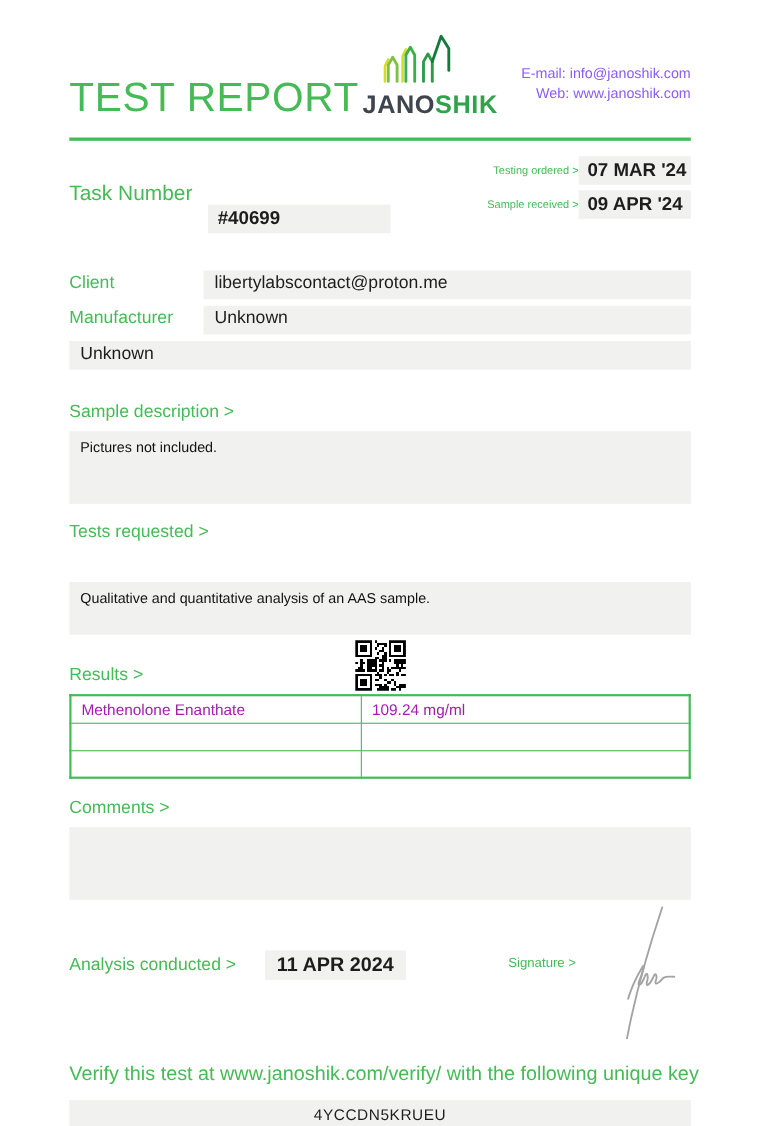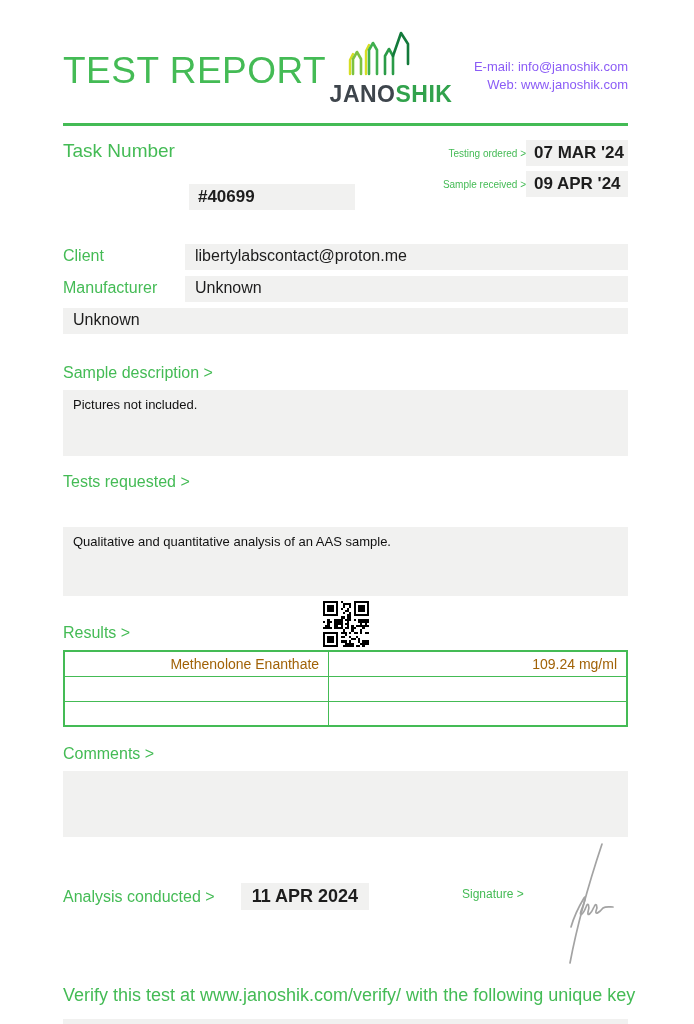--- a/index.html
+++ b/index.html
@@ -6,65 +6,65 @@
   html,body { background:#ffffff; }
   body { font-family:"Liberation Sans", sans-serif; }
   .page {
     position:relative; width:694px; height:1024px; margin:0 auto;
     background:#fff; overflow:hidden;
   }
   .content { padding:0 66px 0 63px; }
 
   
   .header { display:flex; justify-content:space-between; align-items:flex-start; margin-top:30px; }
-  .report-title { color:var(--green); font-size:37px; font-weight:400; letter-spacing:.5px; margin-top:20px; white-space:nowrap;text-align:right; }
+  .report-title { color:var(--green); font-size:37px; font-weight:400; letter-spacing:.5px; margin-top:38px; white-space:nowrap;text-align:right; }
   .logo { margin-left:-18px; }
   .logo-word { font-size:23px; font-weight:bold; letter-spacing:.5px; margin-top:1px; }
   .logo-word .dark { color:#3e454c; }
   .logo-word .green { color:#31a24c; }
   .contact { margin-top:28px; text-align:right; font-size:13px; color:#8b5cf6; line-height:18px; white-space:nowrap; }
 
   .divider { height:3px; background:var(--green); margin-top:15px; }
 
   
   .gbox { background:#f1f1f0; color:#1d1d1d; }
 
   
   .task-row { display:flex; justify-content:space-between; align-items:flex-start; margin-top:14px; }
-  .task-left { display:flex; }
+  .task-left { display:flex; align-items:center; }
   .task-label { color:var(--green); font-size:19px; }
   .task-box { margin-left:14px; width:166px; padding:3px 9px; font-size:17px; font-weight:bold;margin-top:44px; }
   .date-line { display:flex; align-items:center; justify-content:flex-end; margin-bottom:5px; }
   .date-label { color:var(--green); font-size:10px; margin-right:0; white-space:nowrap; }
   .date-box { width:102px; padding:3px 8px; font-size:17px; font-weight:bold; white-space:nowrap; }
 
   
   .info { margin-top:34px; }
   .info-row { display:flex; margin-bottom:6px; }
   .info-label { width:122px; flex:0 0 122px; color:var(--green); font-size:16px; padding-top:3px; }
   .info-value { flex:1; padding:3px 10px; font-size:16px; min-height:26px; }
 
   
   .sec-label { color:var(--green); font-size:16px; }
   .sec-box { margin-top:8px; padding:7px 10px; font-size:13px; color:#111; }
   .box-desc { height:66px; }
-  .box-tests { height:69px;margin-top:36px; }
+  .box-tests { height:48px;margin-top:36px; }
   .box-comments { height:66px; }
   .mt-desc { margin-top:30px; }
   .mt-tests { margin-top:17px; }
   .mt-comments { margin-top:18px; }
 
   
   .results-head { position:relative; height:50px; margin-top:4px; }
   .results-head .sec-label { position:absolute; left:0; bottom:8px; }
   .qr { position:absolute; left:50%; transform:translateX(-50%); bottom:3px; width:46px; height:46px; }
   .results-table { width:100%; border-collapse:collapse; }
   .results-table td {
-    border:1.5px solid var(--green); height:25px; font-size:14px; color:#a16207;
-    padding:2px 9px; vertical-align:middle;text-align:right;
+    border:1.5px solid var(--green); height:25px; font-size:14px; color:#a21caf;
+    padding:2px 9px; vertical-align:middle;
   }
   .results-table { border:2px solid var(--green); }
   .col-analyte { width:47%; }
 
   
   .footer-row { position:relative; margin-top:46px; height:28px; }
   .analysis-group { position:absolute; left:0; top:0; display:flex; align-items:center;gap:16px; }
   .analysis-label { color:var(--green); font-size:16px; white-space:nowrap; }
   .analysis-box { margin-left:10px; padding:3px 11px; font-size:18px; font-weight:bold; white-space:nowrap; }
   .sig-label { position:absolute; left:399px; top:4px; color:var(--green); font-size:12px; white-space:nowrap; }

